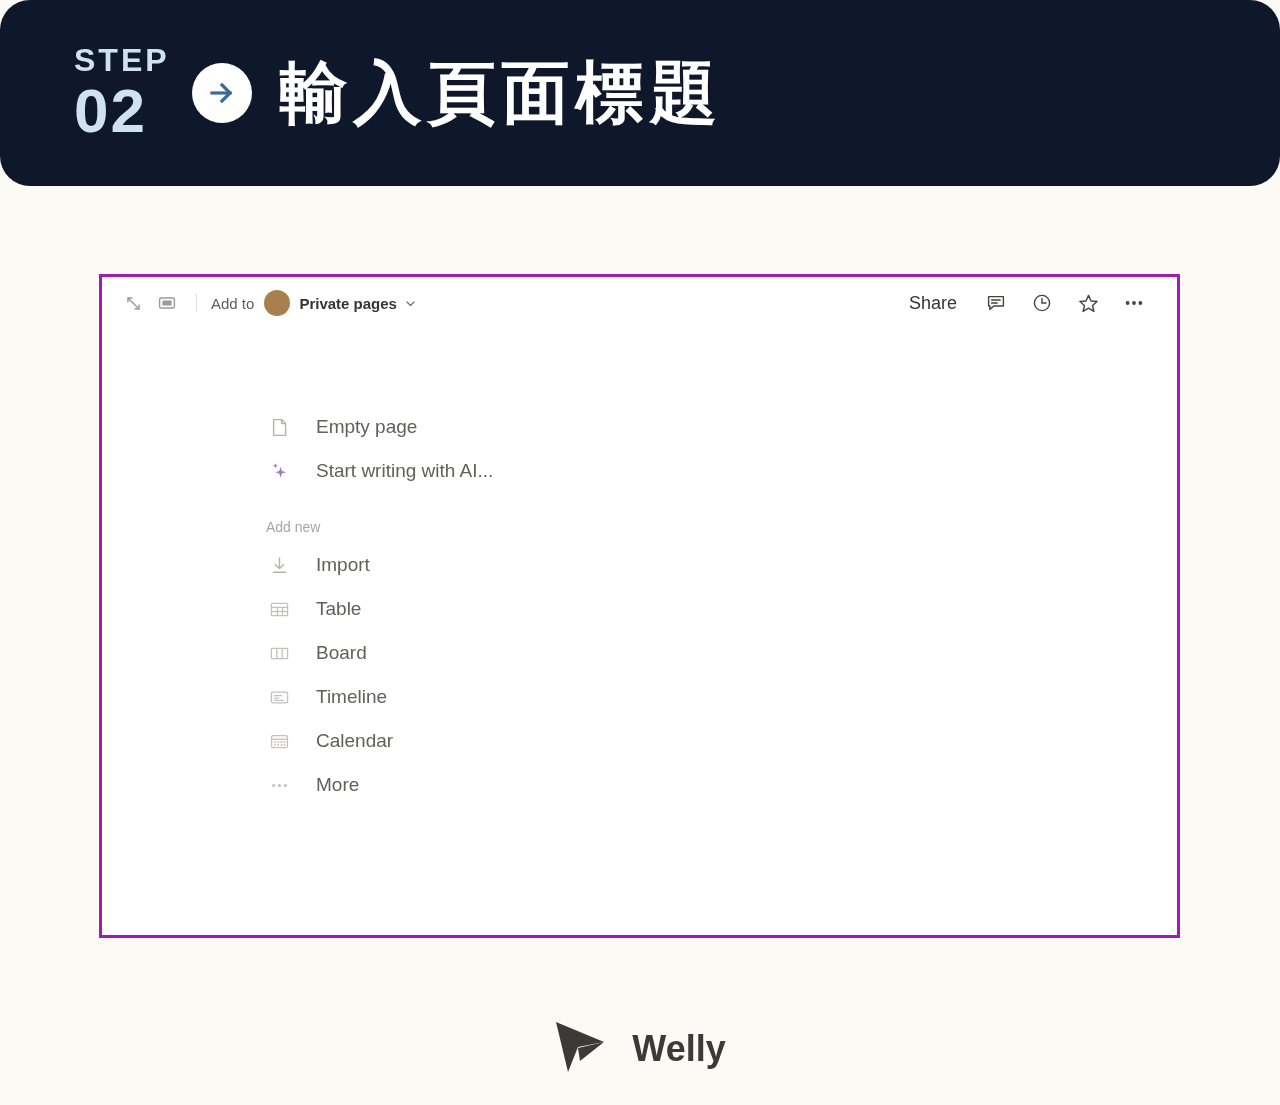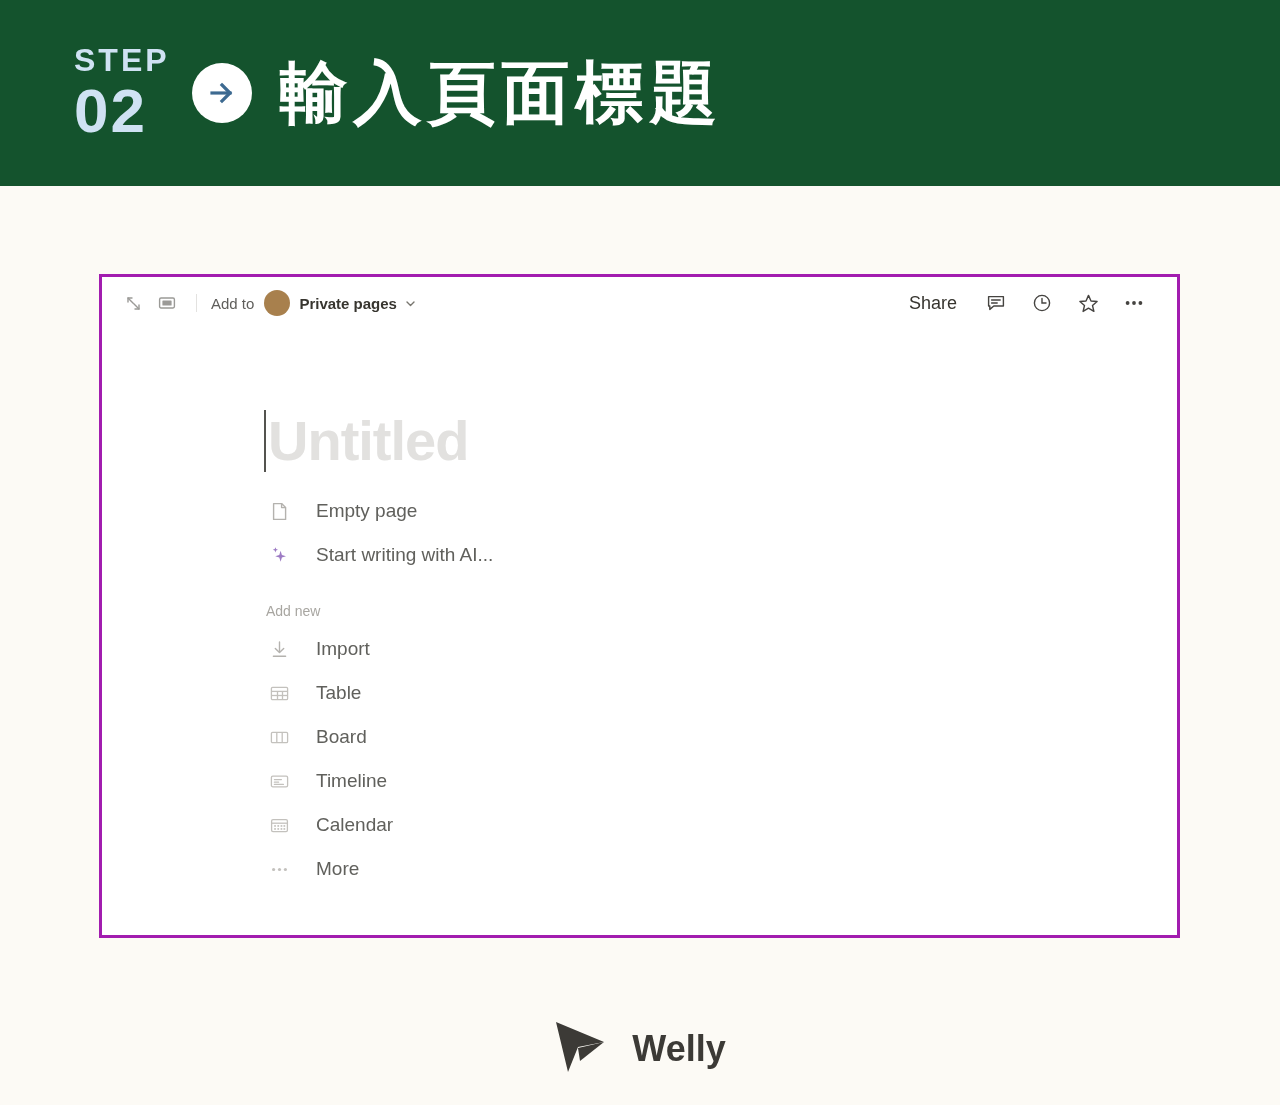--- a/index.html
+++ b/index.html
@@ -15,23 +15,24 @@
     background: #fcfaf5;
     position: relative;
   }
 
   
   .banner {
     position: absolute;
     left: 0; top: 0;
     width: 1280px;
     height: 186px;
-    background: #14532d;
-    display: flex;
-    align-items: center;
+    background: #0f172a;
+    display: flex;
+    align-items: center;
+    border-radius: 30px;
   }
 
   .step-block {
     margin-left: 74px;
     display: flex;
     flex-direction: column;
     justify-content: center;
     line-height: 1;
   }
 
@@ -314,24 +315,20 @@
       <svg width="20" height="20" viewBox="0 0 20 20" fill="#454340">
         <circle cx="3.6" cy="10" r="1.9"></circle>
         <circle cx="10" cy="10" r="1.9"></circle>
         <circle cx="16.4" cy="10" r="1.9"></circle>
       </svg>
     </div>
   </div>
 
   <div class="page-body">
 
-    <div class="title-row">
-      <div class="caret"></div>
-      <div class="title-placeholder">Untitled</div>
-    </div>
 
     <div class="opt-row">
       <span class="opt-icon">
         <svg width="21" height="21" viewBox="0 0 21 21" fill="none" stroke="#b4b2ae" stroke-width="1.4" stroke-linejoin="round">
           <path d="M4.6 2.6 h8 l4 4 v11.8 h-12 z"></path>
           <path d="M12.6 2.6 v4 h4"></path>
         </svg>
       </span>
       <span class="opt-label">Empty page</span>
     </div>

